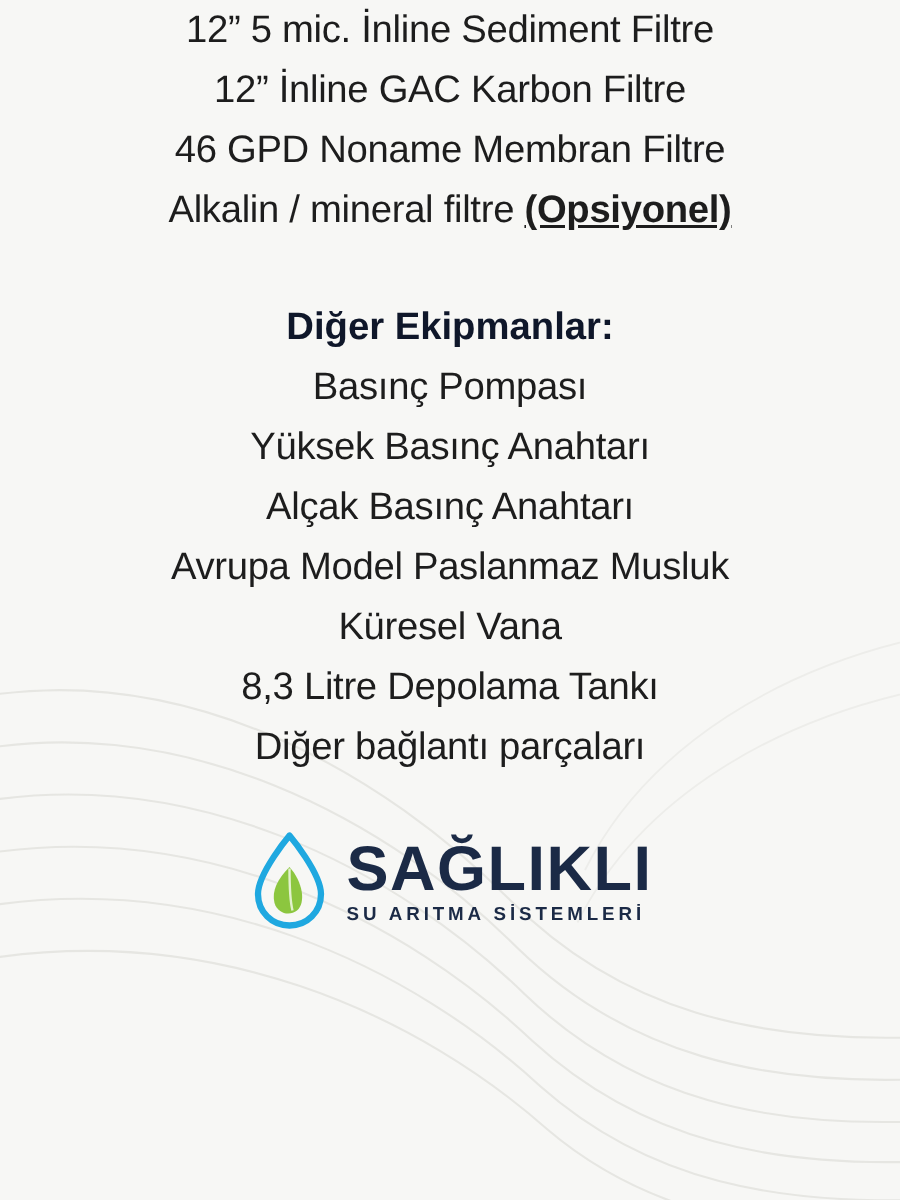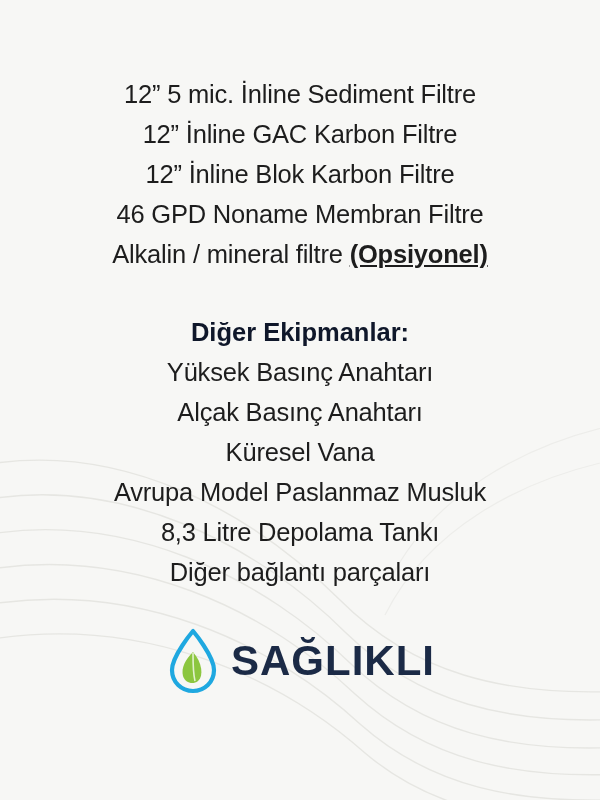--- a/index.html
+++ b/index.html
@@ -26,21 +26,20 @@
 
   .page {
     position: relative;
     z-index: 1;
     width: 600px;
     height: 800px;
     box-sizing: border-box;
     display: flex;
     flex-direction: column;
     align-items: center;
-    padding-top: 74px;
   }
 
   .spec-list,
   .equip-list {
     list-style: none;
     margin: 0;
     padding: 0;
     width: 100%;
     text-align: center;
   }
@@ -124,42 +123,43 @@
     <path d="M640,420 C520,440 430,500 390,580"></path>
     <path d="M640,455 C515,475 425,535 385,615"></path>
   </g>
 </svg>
 
 <div class="page">
 
   <ul class="spec-list">
     <li><span>12” 5 mic. İnline Sediment Filtre</span></li>
     <li><span>12” İnline GAC Karbon Filtre</span></li>
-    <li><span>12” İnline Blok Karbon Filtre</span></li>
     <li><span>46 GPD Noname Membran Filtre</span></li>
     <li><span>Alkalin / mineral filtre </span><span class="opt">(Opsiyonel)</span></li>
   </ul>
 
   <div class="gap-block"></div>
 
   <h2 class="section-title">Diğer Ekipmanlar:</h2>
 
   <ul class="equip-list">
+    <li><span>Basınç Pompası</span></li>
     <li><span>Yüksek Basınç Anahtarı</span></li>
     <li><span>Alçak Basınç Anahtarı</span></li>
+    <li><span>Avrupa Model Paslanmaz Musluk</span></li>
     <li><span>Küresel Vana</span></li>
-    <li><span>Avrupa Model Paslanmaz Musluk</span></li>
     <li><span>8,3 Litre Depolama Tankı</span></li>
     <li><span>Diğer bağlantı parçaları</span></li>
   </ul>
 
   <div class="logo-wrap">
     <svg class="logo-drop" viewBox="0 0 56 66">
       <path d="M28 3 C28 3 7 28 7 42 C7 54 16.4 63 28 63 C39.6 63 49 54 49 42 C49 28 28 3 28 3 Z" fill="none" stroke="#1fa8e0" stroke-width="4.2" stroke-linejoin="round"></path>
       <path d="M28 24 C20 32 16 40 18 48 C20 55 28 57 33 53 C39 48 37 34 28 24 Z" fill="#8cc63f"></path>
       <path d="M28 25 C28 34 28 45 30 53" fill="none" stroke="#ffffff" stroke-width="1.6" opacity="0.75"></path>
     </svg>
     <div class="logo-text">
       <div class="logo-main">SAĞLIKLI</div>
+      <div class="logo-sub">SU ARITMA SİSTEMLERİ</div>
     </div>
   </div>
 
 </div>
 
 </body></html>

